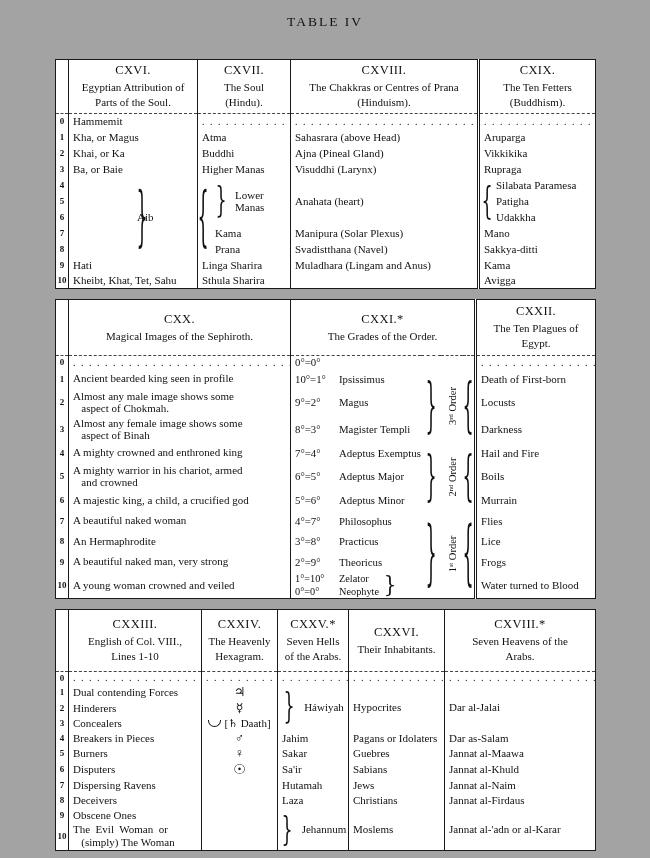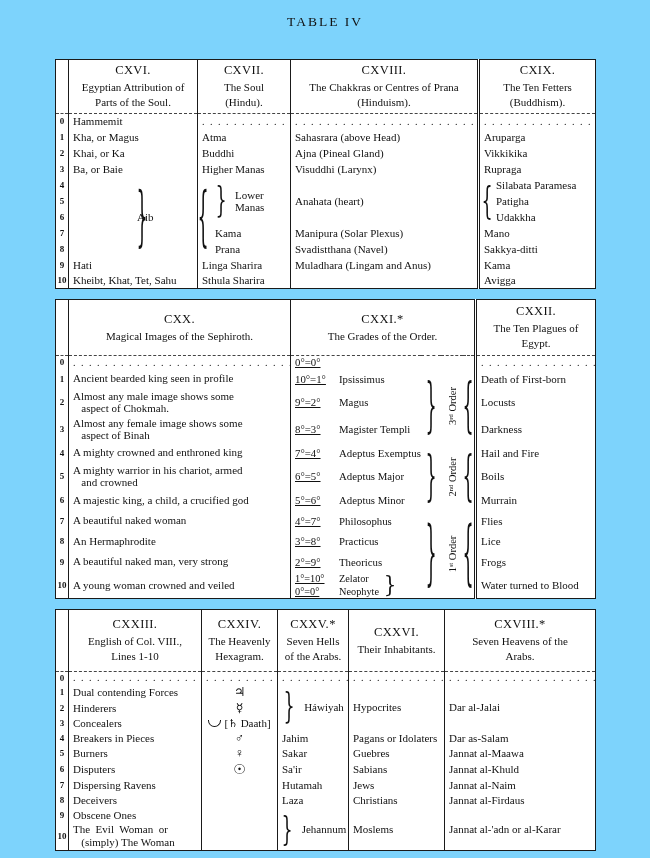--- a/index.html
+++ b/index.html
@@ -1,16 +1,16 @@
 <!DOCTYPE html>
 <html><head>
 <meta charset="utf-8">
 <style>
   html,body{margin:0;padding:0;background:#e8e8e8;}
-  .page{position:relative;width:650px;height:858px;background:#7dd3fc;margin:0 auto;
+  .page{position:relative;width:650px;height:858px;background:#a3a3a3;margin:0 auto;
         font-family:"Liberation Serif","DejaVu Sans",serif;color:#111;}
   .title{position:absolute;top:14px;left:0;width:650px;text-align:center;
          font-size:13.5px;letter-spacing:2px;}
   table{border-collapse:collapse;table-layout:fixed;position:absolute;background:#fff;
         border:1.5px solid #1a1a1a;}
   td,th{padding:0;font-weight:normal;vertical-align:middle;font-size:11px;overflow:visible;}
   th{border-bottom:1px dashed #444;padding:3px 2px;}
   .bl{border-left:1px solid #1a1a1a;}
   .bld{border-left:3px double #1a1a1a;}
   .ht{font-size:12.5px;letter-spacing:0.4px;margin-bottom:2px;text-align:center;}
@@ -30,21 +30,21 @@
   .aibL{position:absolute;left:68px;top:50%;transform:translateY(-50%);}
   .soulB{left:-2px;transform:translateY(-50%) scale(0.8,2.95);}
   .soulStack{margin-left:13px;}
   .lmRow{height:48px;position:relative;}
   .lmB{position:absolute;left:3px;top:50%;transform:translateY(-50%) scale(0.8,1.6);}
   .lmL{position:absolute;left:24px;top:50%;transform:translateY(-50%);}
   .s16{height:16px;line-height:16px;padding-left:4px;}
   .fetB{left:0px;transform:translateY(-50%) scale(0.8,1.7);}
   .fetStack{margin-left:12px;}
   .grade{display:flex;align-items:center;white-space:nowrap;padding-left:4px;font-size:10.8px;}
-  .deg{width:44px;flex:none;text-decoration:underline;}
+  .deg{width:44px;flex:none;}
   .gr10{display:flex;align-items:center;gap:4px;padding-left:4px;font-size:10.3px;}
   .gl{height:13px;line-height:13px;display:flex;white-space:nowrap;}
   .b24{transform:scale(0.9,1.0);}
   .bctr{position:absolute;left:50%;top:50%;}
   .s74{transform:translate(-50%,-50%) scale(0.8,2.7);}
   .s68{transform:translate(-50%,-50%) scale(0.8,2.45);}
   .s88{transform:translate(-50%,-50%) scale(0.8,3.2);}
   .rot{position:absolute;left:50%;top:50%;transform:translate(-50%,-50%) rotate(-90deg);
        white-space:nowrap;font-size:10.5px;}
   .ctr{text-align:center;}

